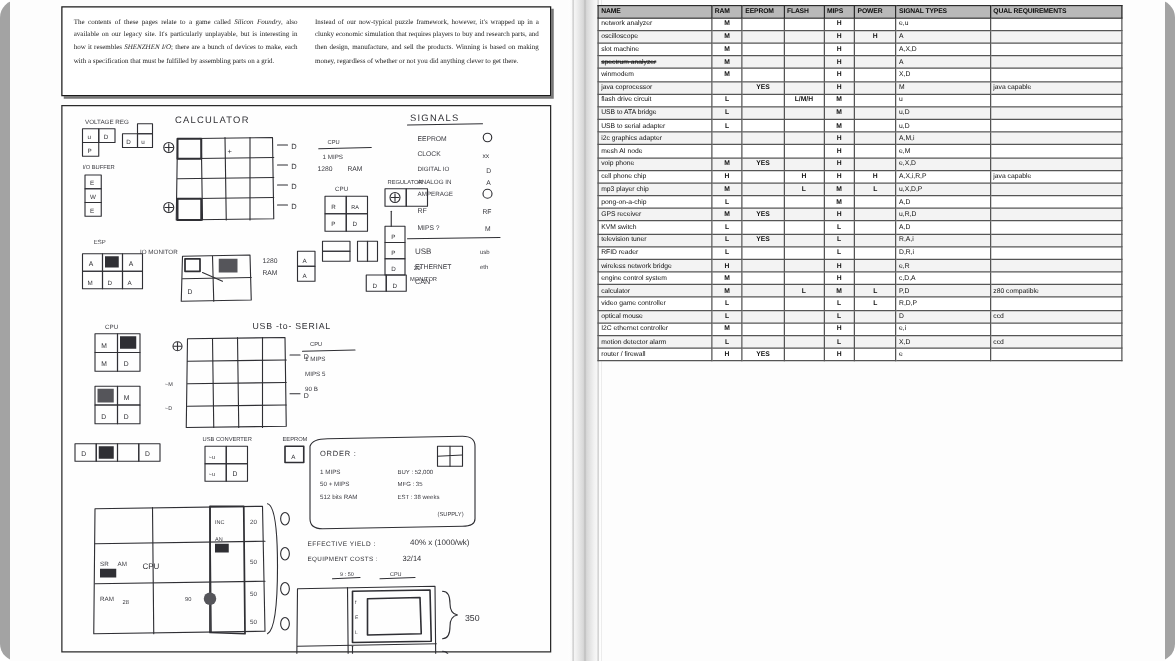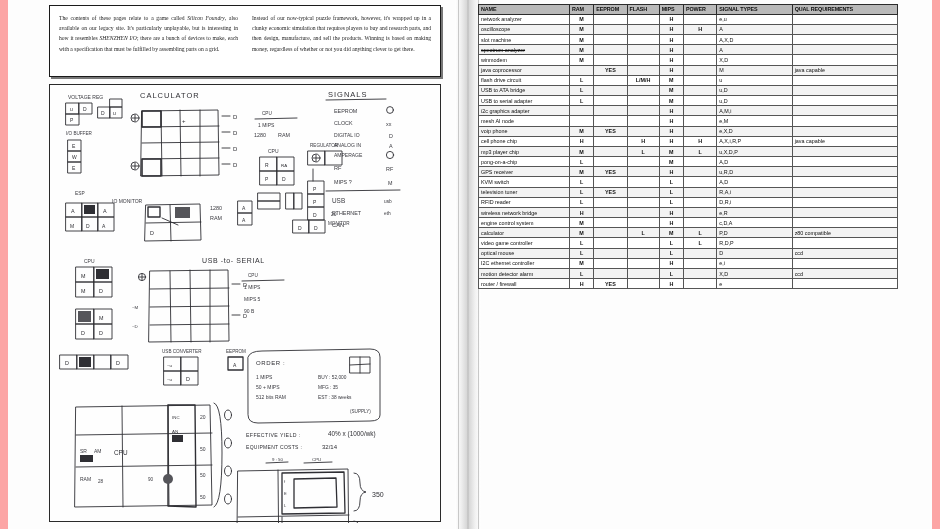--- a/index.html
+++ b/index.html
@@ -1,17 +1,17 @@
 <!DOCTYPE html>
 <html><head>
 <meta charset="utf-8">
 <style>
   html,body{margin:0;padding:0;background:#ffffff;}
   body{width:940px;height:529px;overflow:hidden;font-family:"Liberation Sans",sans-serif;}
-  .spread{position:relative;width:940px;height:529px;background:#fca5a5;}
+  .spread{position:relative;width:940px;height:529px;background:#a3a3a3;border-radius:14px;}
 
   
   .fold{position:absolute;left:455px;top:0;width:26px;height:529px;
         background:linear-gradient(to right,#ffffff 0%,#f1f1f1 22%,#d8d8d8 45%,#bdbdbd 50%,#d8d8d8 55%,#f2f2f2 78%,#ffffff 100%);}
   .fold-line{position:absolute;top:0;width:1px;height:529px;background:#c8c8c8;}
 
   
   .page-left{position:absolute;left:8px;top:0;width:450px;height:529px;background:#fdfdfd;}
   .intro-box{position:absolute;left:41px;top:5px;width:392px;height:72px;
              border:1.5px solid #1a1a1a;background:#fff;box-sizing:border-box;

